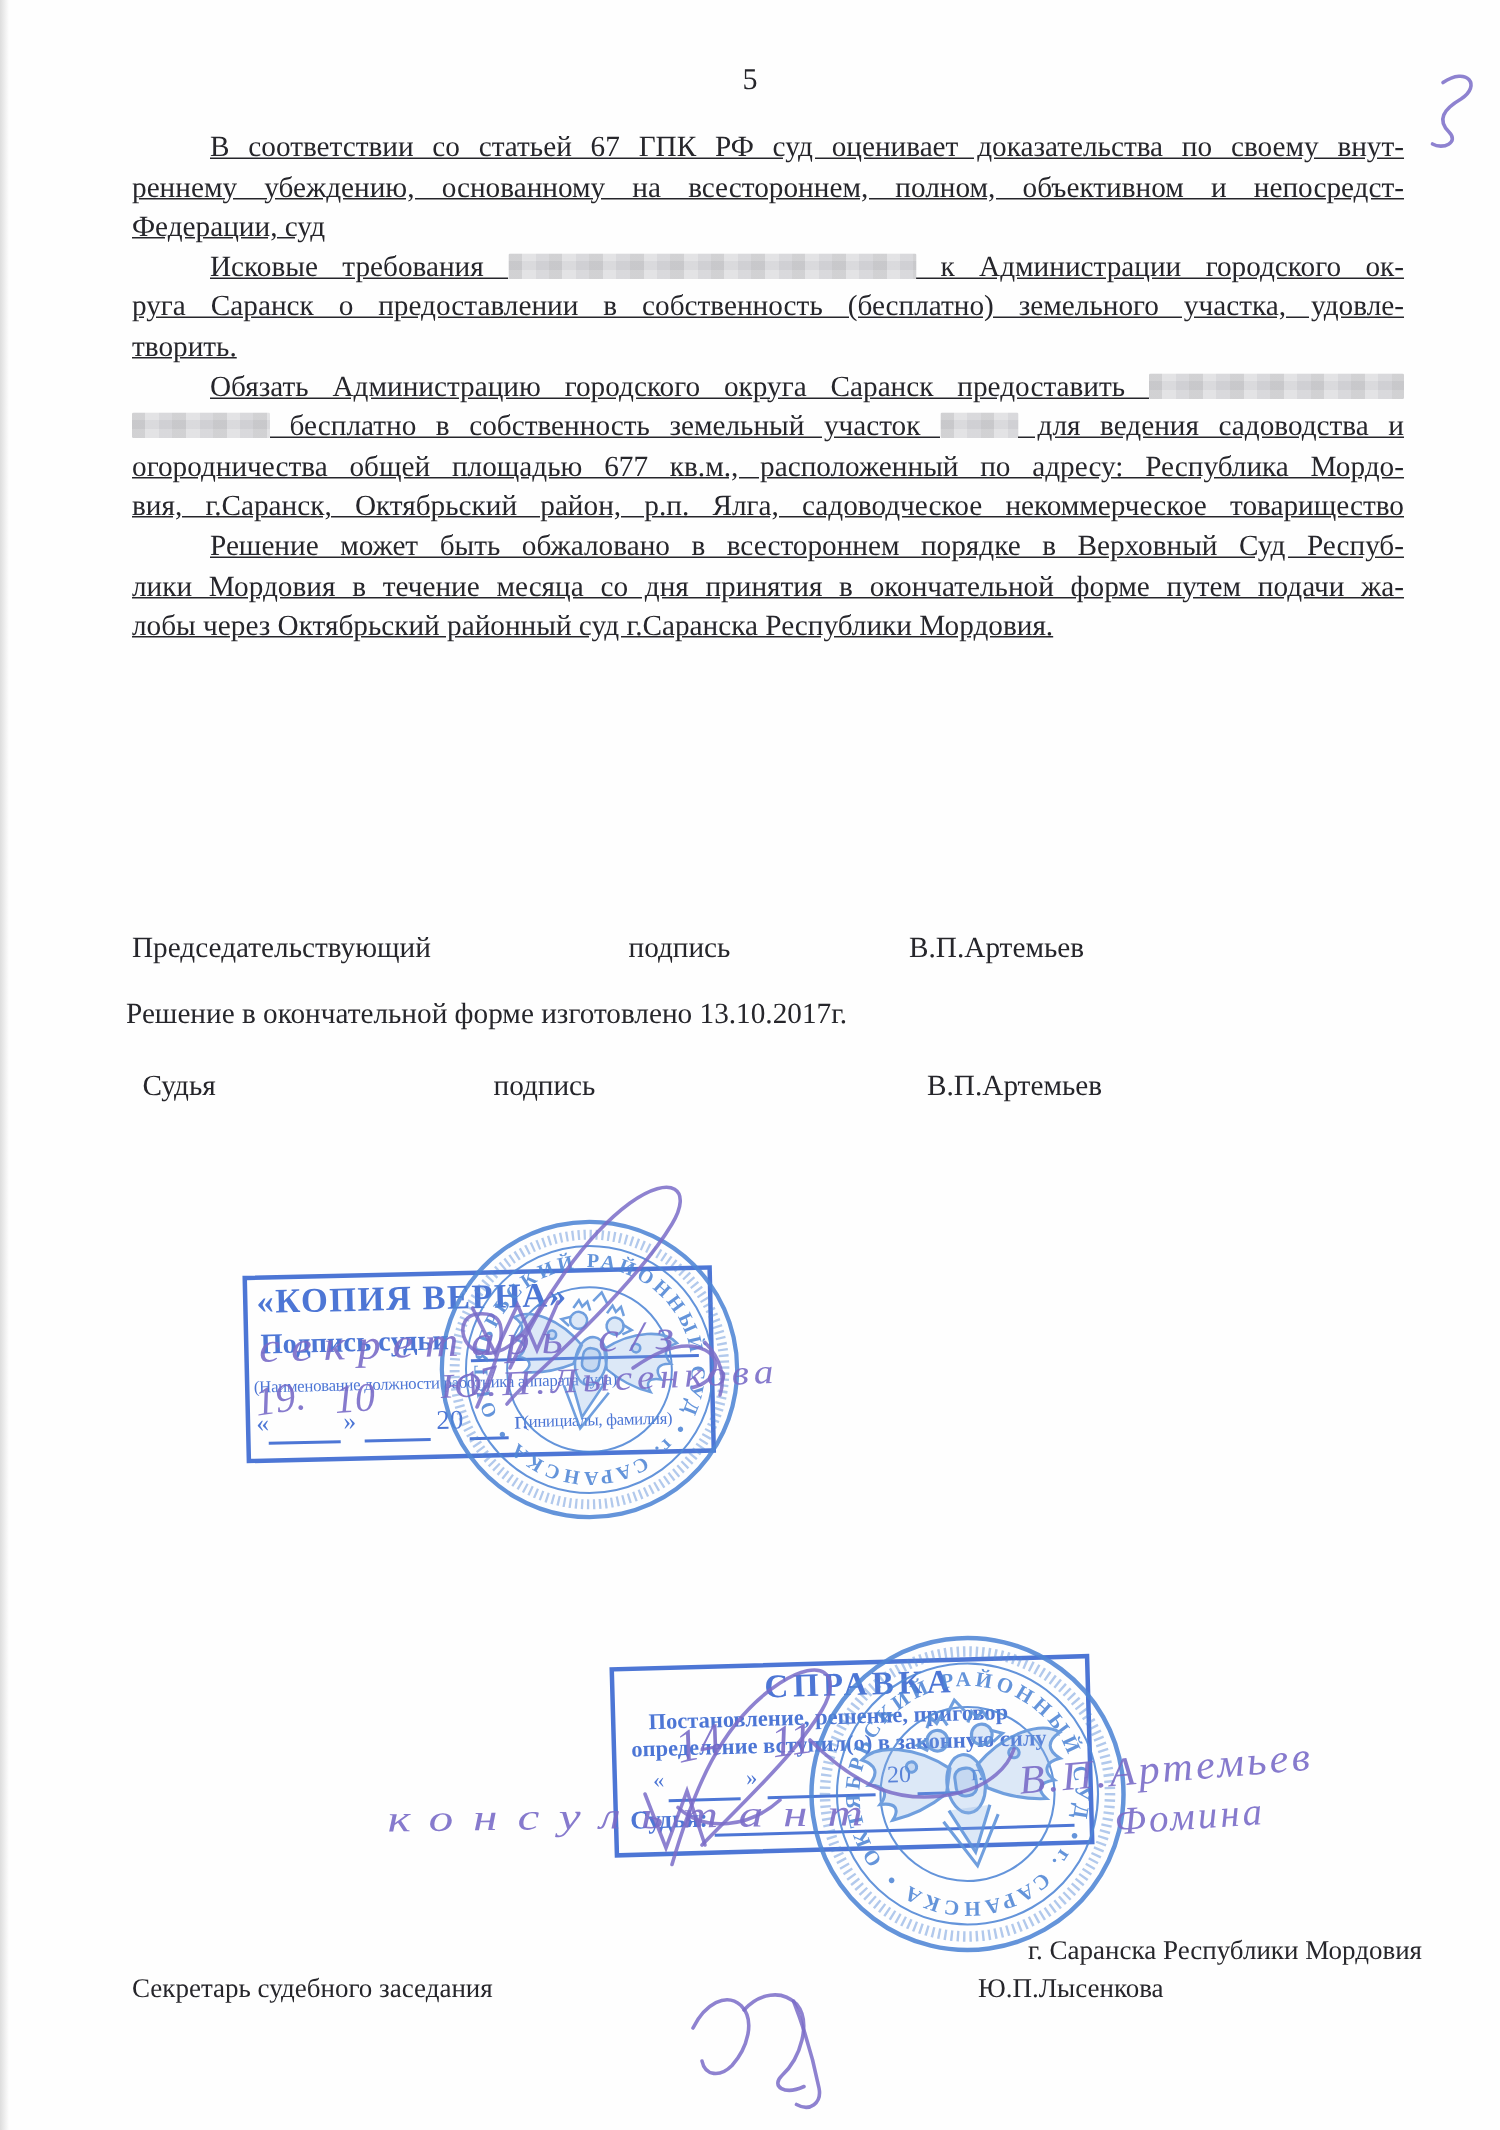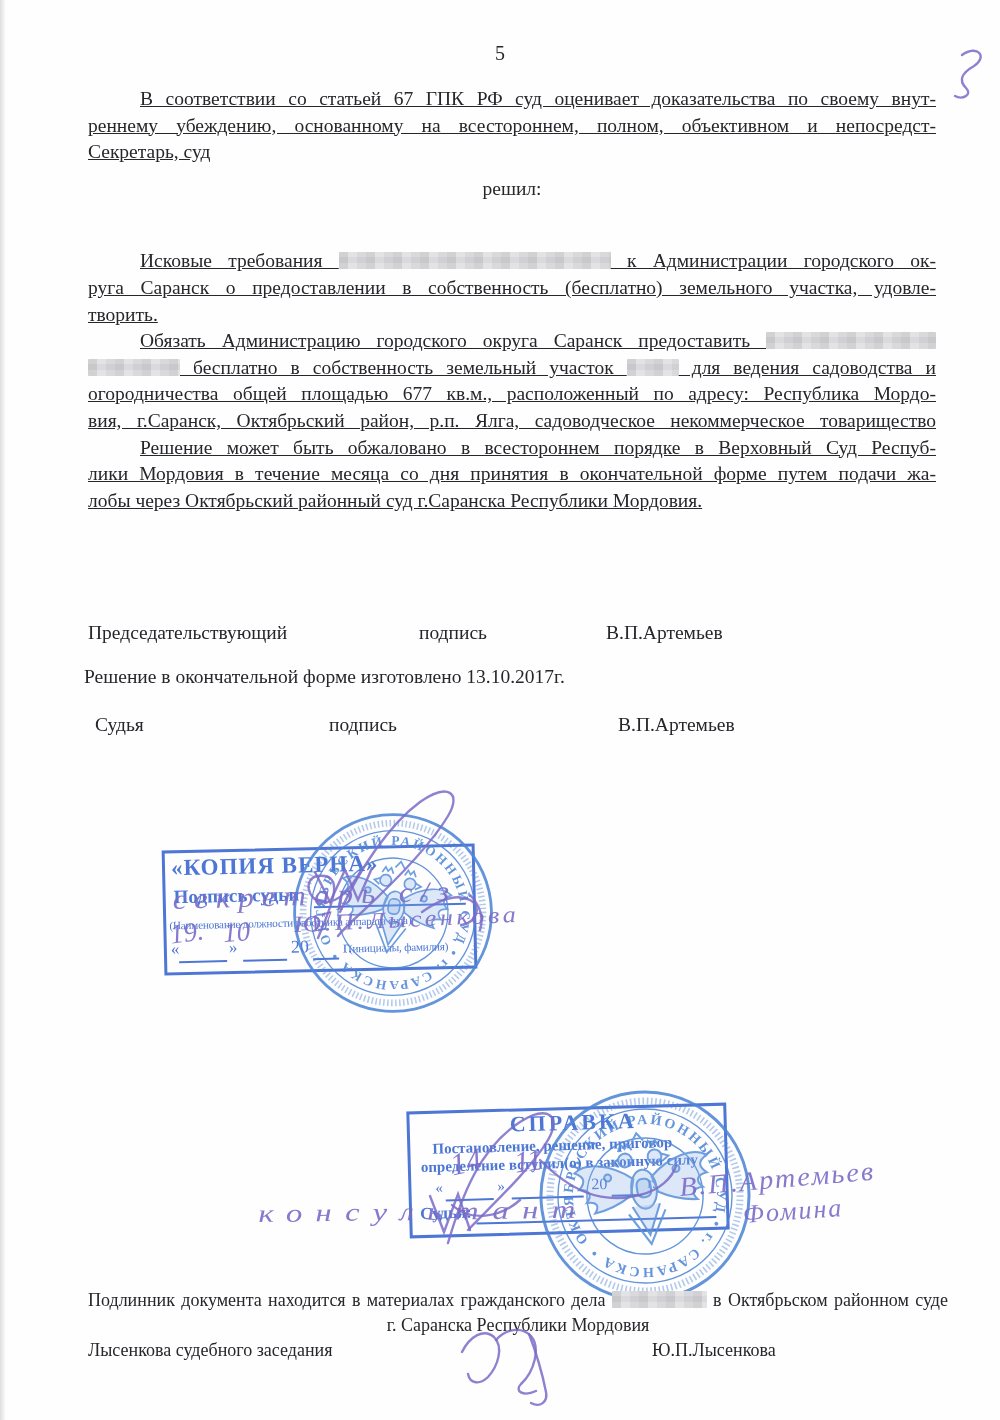--- a/index.html
+++ b/index.html
@@ -45,37 +45,36 @@
   .sc.dotted{stroke-width:7;stroke-dasharray:1.6 2.6;opacity:.5;}
   .ringtext{fill:var(--seal);font-family:"Liberation Serif",serif;font-weight:bold;font-size:14px;letter-spacing:2.6px;}
   .eagle{stroke:#5d92da;fill:rgba(125,170,225,.30);stroke-width:1.8;}
   
   .hw{position:absolute;font-family:"Liberation Serif",serif;font-style:italic;color:var(--ink);
       transform-origin:left top;white-space:nowrap;opacity:.9;}
   #inklayer{position:absolute;left:0;top:0;pointer-events:none;}
   .ink{fill:none;stroke:var(--ink);stroke-width:2.4;stroke-linecap:round;opacity:.85;}
   
   #doc-footer{position:absolute;left:88px;top:1288px;width:860px;font-size:18px;line-height:25px;}
-  .fline{text-align:center;}
+  .fline{text-align:right;}
   .fline.justify{text-align:justify;text-align-last:justify;}
   .secrow{position:relative;height:25px;}
   .secrow .name{position:absolute;left:564px;top:0;}
 </style>
 </head>
 <body>
 
 <div class="page">
 
   <div class="pagenum">5</div>
 
   <div id="doc-body">
       <div class="tline indent">В соответствии со статьей 67 ГПК РФ суд оценивает доказательства по своему внут-</div>
       <div class="tline">реннему убеждению, основанному на всестороннем, полном, объективном и непосредст-</div>
-      <div class="tline last">Секретарь, суд</div>
-      <div class="heading-line">решил:</div>
+      <div class="tline last">Федерации, суд</div>
       <div class="tline indent">Исковые требования <span class="redact" style="width: 272px;"></span> к Администрации городского ок-</div>
       <div class="tline">руга Саранск о предоставлении в собственность (бесплатно) земельного участка, удовле-</div>
       <div class="tline last">творить.</div>
       <div class="tline indent">Обязать Администрацию городского округа Саранск предоставить <span class="redact" style="width: 170px;"></span></div>
       <div class="tline"><span class="redact" style="width: 92px;"></span> бесплатно в собственность земельный участок <span class="redact" style="width: 52px;"></span> для ведения садоводства и</div>
       <div class="tline">огородничества общей площадью 677 кв.м., расположенный по адресу: Республика Мордо-</div>
       <div class="tline">вия, г.Саранск, Октябрьский район, р.п. Ялга, садоводческое некоммерческое товарищество</div>
       <div class="tline indent">Решение может быть обжаловано в всестороннем порядке в Верховный Суд Респуб-</div>
       <div class="tline">лики Мордовия в течение месяца со дня принятия в окончательной форме путем подачи жа-</div>
       <div class="tline last">лобы через Октябрьский районный суд г.Саранска Республики Мордовия.</div>
@@ -158,25 +157,24 @@
   <span class="hw" style="left:306px;top:912px;font-size:24px;transform:rotate(-14deg);">17</span>
 
   <span class="hw" style="left:447px;top:1148px;font-size:31px;transform:rotate(-12deg);">14</span>
   <span class="hw" style="left:512px;top:1146px;font-size:30px;transform:rotate(-8deg);">11</span>
   <span class="hw" style="left:678px;top:1172px;font-size:27px;letter-spacing:2px;transform:scaleX(1.05) rotate(-5deg);">В.П.Артемьев</span>
   <span class="hw" style="left:742px;top:1200px;font-size:26px;letter-spacing:2px;transform:rotate(-4deg);">Фомина</span>
   <span class="hw" style="left:258px;top:1200px;font-size:25px;letter-spacing:10px;transform:scaleX(1.32) rotate(-1deg);">консультант</span>
 
   <div id="doc-footer">
     <div id="footer-lines">
-        <div class="fline justify">Подлинник документа находится в материалах гражданского дела <span class="redact" style="width: 95px;"></span> в Октябрьском районном суде</div>
         <div class="fline">г. Саранска Республики Мордовия</div>
       </div>
     <div class="secrow">
-      <span>Лысенкова судебного заседания</span>
+      <span>Секретарь судебного заседания</span>
       <span class="name">Ю.П.Лысенкова</span>
     </div>
   </div>
 
   <svg id="inklayer" width="1000" height="1420">
     <defs>
       <g id="eagle-sym" class="eagle">
         <path d="M -8 -16 C -26 -32 -48 -36 -58 -28 C -50 -24 -49 -19 -56 -13 C -47 -12 -45 -7 -51 -1 C -42 -1 -40 3 -45 9 C -34 8 -22 4 -12 -2 Z"></path>
         <path d="M 8 -16 C 26 -32 48 -36 58 -28 C 50 -24 49 -19 56 -13 C 47 -12 45 -7 51 -1 C 42 -1 40 3 45 9 C 34 8 22 4 12 -2 Z"></path>
         <circle cx="-13" cy="-33" r="6"></circle>

